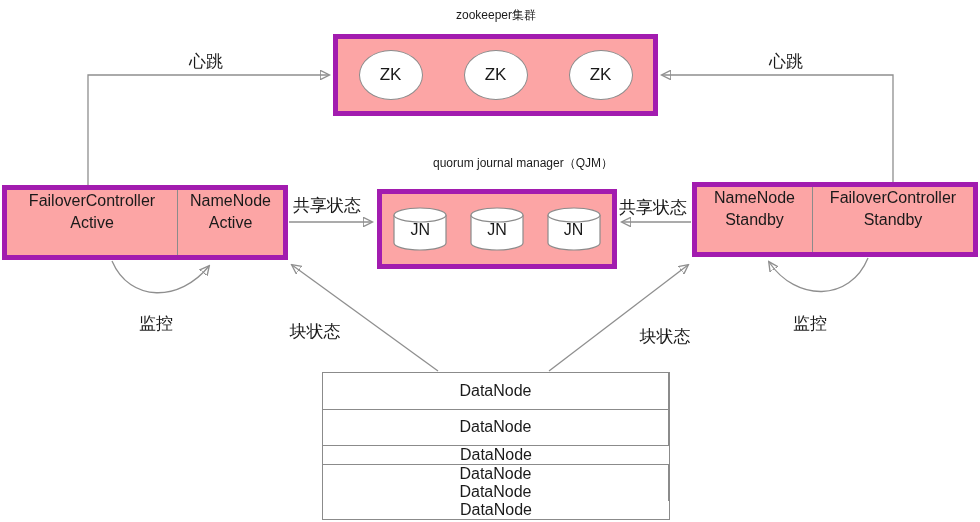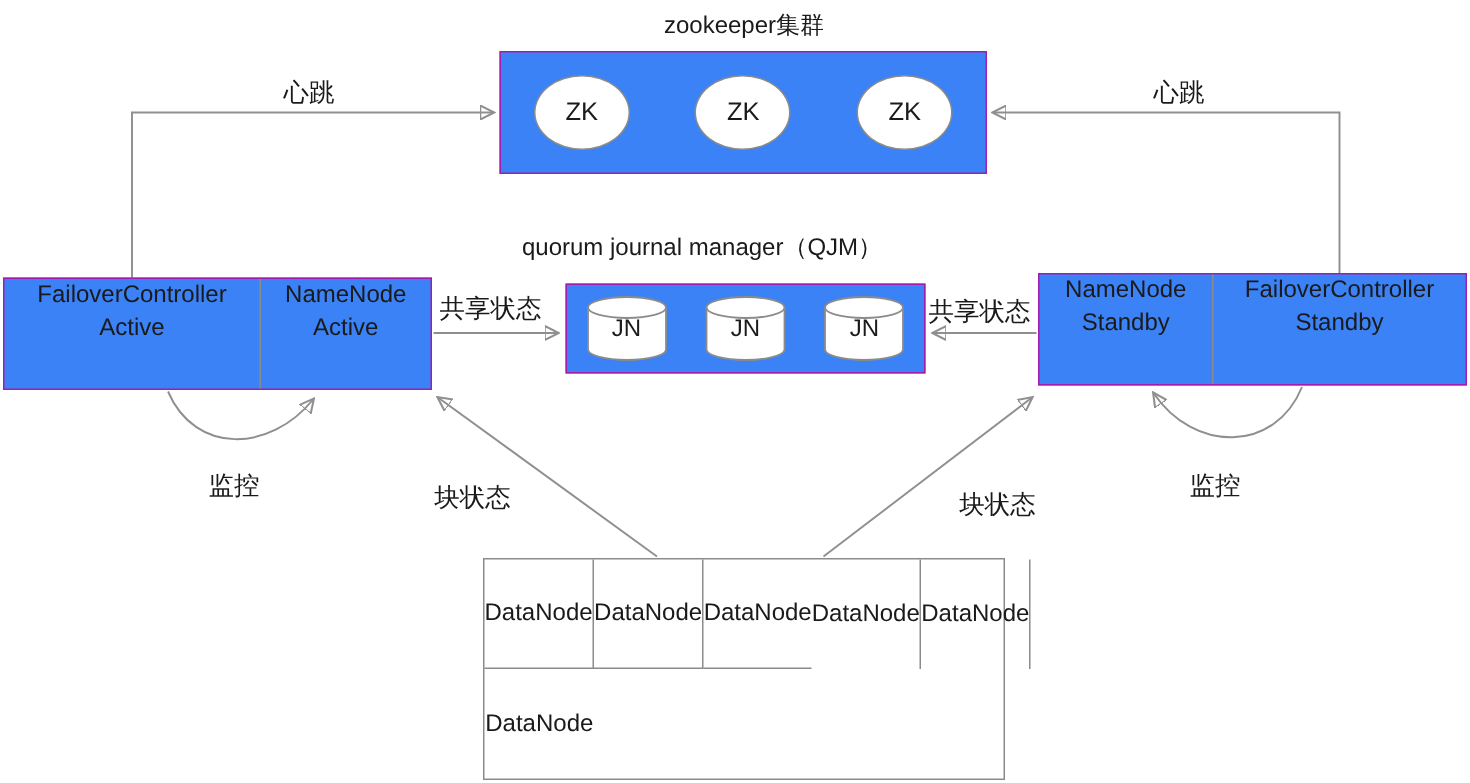--- a/index.html
+++ b/index.html
@@ -3,60 +3,60 @@
 <meta charset="utf-8">
 <style>
   html, body { margin: 0; padding: 0; background: #ffffff; }
   .canvas {
     position: relative; width: 980px; height: 522px; background: #ffffff;
     font-family: "Liberation Sans", sans-serif; color: #1a1a1a; overflow: hidden;
   }
   .connectors { position: absolute; left: 0; top: 0; width: 980px; height: 522px; }
   .connectors path { fill: none; stroke: #8f8f8f; stroke-width: 1.3; }
 
-  .box { position: absolute; border: 1px solid #a21caf; background: #3b82f6; box-sizing: border-box; }
+  .box { position: absolute; border: 5px solid #a21caf; background: #fca5a5; box-sizing: border-box; }
 
   
   .zk-box { left: 333px; top: 34px; width: 325px; height: 82px;
             display: flex; align-items: center; justify-content: space-around; }
   .zk-node { width: 62px; height: 48px; border: 1px solid #8b8b8b; border-radius: 50%;
              display: flex; align-items: center; justify-content: center;
              font-size: 17px; background: #ffffff; }
 
   
-  .qjm-box { left: 377px; top: 189px; width: 240px; height: 60px;
+  .qjm-box { left: 377px; top: 189px; width: 240px; height: 80px;
              display: flex; align-items: center; justify-content: space-around; }
   .jn-node { position: relative; width: 56px; height: 46px; }
   .jn-node svg { position: absolute; left: 0; top: 0; }
   .jn-node svg ellipse, .jn-node svg path { fill: #ffffff; stroke: #8b8b8b; stroke-width: 1.2; }
   .jn-label { position: absolute; left: 0; top: 15px; width: 100%; text-align: center;
               font-size: 16px; font-weight: bold; font-weight: normal; }
 
   
   .group-box { display: flex; }
   .active-group { left: 2px; top: 185px; width: 286px; height: 75px; }
   .standby-group { left: 692px; top: 182px; width: 286px; height: 75px; }
   .group-cell { display: flex; align-items: flex-start; justify-content: center; height: 100%;
                 box-sizing: border-box; }
   .group-cell.divider { border-right: 1px solid #8b8b8b; }
   .cell-text { white-space: pre-line; text-align: center; font-size: 16px; line-height: 1.35; }
 
   
   .dn-grid { position: absolute; left: 322px; top: 372px; width: 348px; height: 148px;
              border: 1px solid #8b8b8b; background: #ffffff; box-sizing: border-box;
-             display: grid; grid-template-columns: repeat(5, 1fr); grid-template-rows: repeat(2, 1fr); }
+             display: grid; grid-template-columns: repeat(1, 1fr); grid-template-rows: repeat(2, 1fr); }
   .dn-cell { display: flex; align-items: center; justify-content: center; font-size: 16px;
              border-right: 1px solid #8b8b8b; border-bottom: 1px solid #8b8b8b; }
   .dn-cell:nth-child(3n) { border-right: none; }
   .dn-cell:nth-child(n+4) { border-bottom: none; }
 
   
-  .diagram-title { position: absolute; text-align: center; font-size: 16px; transform: translateX(-50%); white-space: nowrap; }
+  .diagram-title { position: absolute; text-align: center; font-size: 12px; transform: translateX(-50%); white-space: nowrap; }
   .zk-title { left: 496px; top: 7px; }
-  .qjm-title { left: 468px; top: 155px; text-align: right; }
+  .qjm-title { left: 523px; top: 155px; text-align: right; }
   .edge-label { position: absolute; font-size: 17px; transform: translateX(-50%); white-space: nowrap; font-family: Liberation Serif, serif; }
   .lbl-heartbeat-left { left: 206px; top: 50px; }
   .lbl-heartbeat-right { left: 786px; top: 50px; }
   .lbl-shared-left { left: 327px; top: 194px; }
   .lbl-shared-right { left: 653px; top: 196px; }
   .lbl-monitor-left { left: 156px; top: 312px; }
   .lbl-monitor-right { left: 810px; top: 312px; }
   .lbl-block-left { left: 315px; top: 320px; }
   .lbl-block-right { left: 665px; top: 325px; }
 </style>

